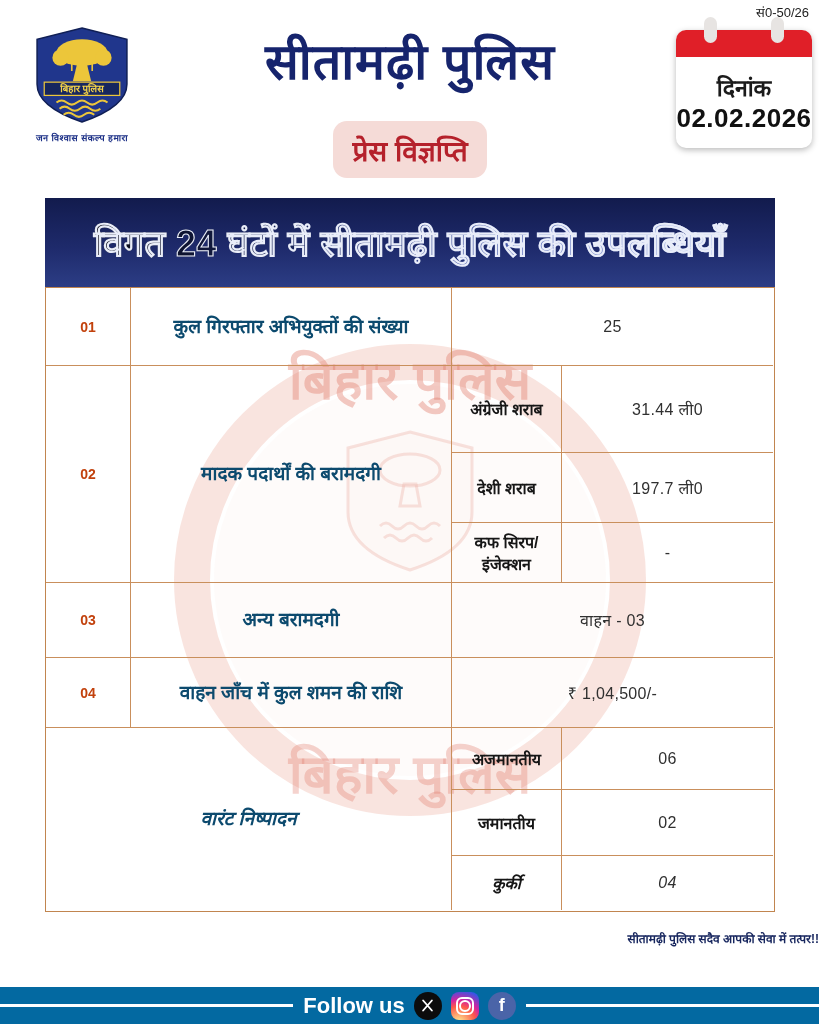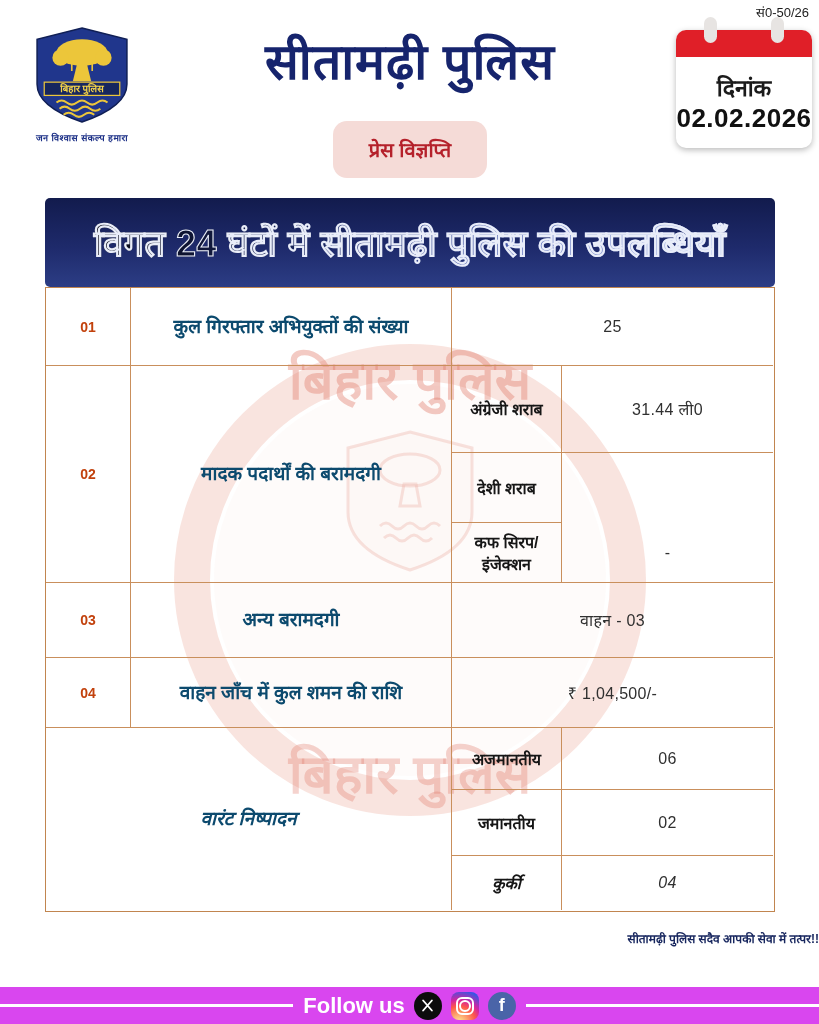--- a/index.html
+++ b/index.html
@@ -11,38 +11,38 @@
   .ref-no{position:absolute;top:3px;right:10px;font-size:13px;color:#1c1c1c;font-weight:500;}
   .logo-wrap{position:absolute;left:20px;top:26px;width:124px;text-align:center;}
   .logo-tagline{margin-top:3px;font-size:9px;font-weight:700;color:#1b2f86;letter-spacing:0.5px;}
   .main-title{
     position:absolute;left:178px;top:26px;width:464px;text-align:center;
     font-size:50px;font-weight:800;color:#16246d;letter-spacing:1px;
   }
   .press-badge{
     position:absolute;left:333px;top:121px;width:154px;height:57px;
     background:#f5dbd7;border-radius:14px;display:flex;align-items:center;justify-content:center;
-    font-size:20px;font-weight:800;color:#b5212b;
+    font-size:28px;font-weight:800;color:#b5212b;
   }
   
   .calendar{
     position:absolute;left:676px;top:30px;width:136px;height:118px;background:#fff;
     border-radius:10px;box-shadow:0 2px 6px rgba(0,0,0,0.28);
   }
   .cal-top{position:relative;height:27px;background:#e01f28;border-radius:10px 10px 0 0;}
   .cal-ring{position:absolute;top:-13px;width:13px;height:26px;background:#e7e4e2;border-radius:7px;}
   .cal-ring.r1{left:28px;} .cal-ring.r2{right:28px;}
   .cal-body{height:91px;display:flex;flex-direction:column;align-items:center;justify-content:center;}
   .cal-label{font-size:23px;font-weight:600;color:#1b1b1b;}
   .cal-date{font-size:26px;font-weight:600;color:#111;letter-spacing:0.5px;}
   
   .banner{
     position:absolute;left:45px;top:198px;width:730px;height:89px;
     background:linear-gradient(180deg,#121b4d 0%,#1e2a6b 55%,#2c3d85 100%);
-    display:flex;align-items:center;justify-content:center;border-radius:5px;
+    display:flex;align-items:center;justify-content:center;border-radius:0;
   }
   .banner-text{
     font-size:36px;font-weight:800;letter-spacing:0.5px;
     background:linear-gradient(90deg,#05060f 0%,#1c2a68 38%,#4d62b4 68%,#c7d3f4 100%);
     -webkit-background-clip:text;background-clip:text;color:transparent;
     -webkit-text-stroke:1.1px #e9edf9;
   }
   
   .table-wrap{position:absolute;left:45px;top:287px;width:730px;height:625px;}
   .watermark{position:absolute;inset:0;z-index:0;pointer-events:none;}
@@ -69,21 +69,21 @@
   .a-s2cn{grid-area:4/3/5/4;} .a-s2cv{grid-area:4/4/5/5;}
   .a-sn3{grid-area:5/1/6/2;} .a-lb3{grid-area:5/2/6/3;} .a-vl3{grid-area:5/3/6/5;}
   .a-sn4{grid-area:6/1/7/2;} .a-lb4{grid-area:6/2/7/3;} .a-vl4{grid-area:6/3/7/5;}
   .a-lb5{grid-area:7/1/10/3;}
   .a-s5an{grid-area:7/3/8/4;} .a-s5av{grid-area:7/4/8/5;}
   .a-s5bn{grid-area:8/3/9/4;} .a-s5bv{grid-area:8/4/9/5;}
   .a-s5cn{grid-area:9/3/10/4;} .a-s5cv{grid-area:9/4/10/5;}
   
   .closing{position:absolute;top:930px;left:0;width:819px;text-align:right;
     font-size:12px;font-weight:800;color:#17265e;}
-  .footer{position:absolute;left:0;bottom:0;width:819px;height:37px;background:#d946ef;
+  .footer{position:absolute;left:0;bottom:0;width:819px;height:37px;background:#0369a1;
     display:flex;align-items:center;}
   .fline{flex:1;height:2.5px;background:#ffffff;}
   .fcontent{display:flex;align-items:center;gap:9px;padding:0 10px;}
   .follow-text{color:#ffffff;font-size:22px;font-weight:700;}
   .sicon{width:28px;height:28px;display:flex;align-items:center;justify-content:center;}
   .icon-x{background:#0c0c0c;border-radius:50%;}
   .icon-ig{position:relative;border-radius:8px;
     background:radial-gradient(circle at 28% 110%,#fdf497 0%,#fd5949 45%,#d6249f 62%,#285AEB 92%);}
   .icon-ig::before{content:"";position:absolute;inset:5px;border:2px solid #fff;border-radius:6px;}
   .icon-ig::after{content:"";position:absolute;left:50%;top:50%;width:8px;height:8px;margin:-6px 0 0 -6px;border:2px solid #fff;border-radius:50%;}
@@ -150,20 +150,21 @@
     <div class="grid">
       <div class="cell sn a-sn1">01</div>
       <div class="cell label a-lb1">कुल गिरफ्तार अभियुक्तों की संख्या</div>
       <div class="cell value a-vl1 no-br">25</div>
 
       <div class="cell sn a-sn2">02</div>
       <div class="cell sub-name a-s2an">अंग्रेजी शराब</div>
       <div class="cell label a-lb2">मादक पदार्थों की बरामदगी</div>
       <div class="cell value a-s2av no-br">31.44 ली0</div>
       <div class="cell sub-name a-s2bn">देशी शराब</div>
+      <div class="cell value a-s2bv no-br">197.7 ली0</div>
       <div class="cell sub-name a-s2cn">कफ सिरप/इंजेक्शन</div>
       <div class="cell value a-s2cv no-br">-</div>
 
       <div class="cell sn a-sn3">03</div>
       <div class="cell label a-lb3">अन्य बरामदगी</div>
       <div class="cell value a-vl3 no-br">वाहन - 03</div>
 
       <div class="cell sn a-sn4">04</div>
       <div class="cell label a-lb4">वाहन जाँच में कुल शमन की राशि</div>
       <div class="cell value a-vl4 no-br">₹ 1,04,500/-</div>

